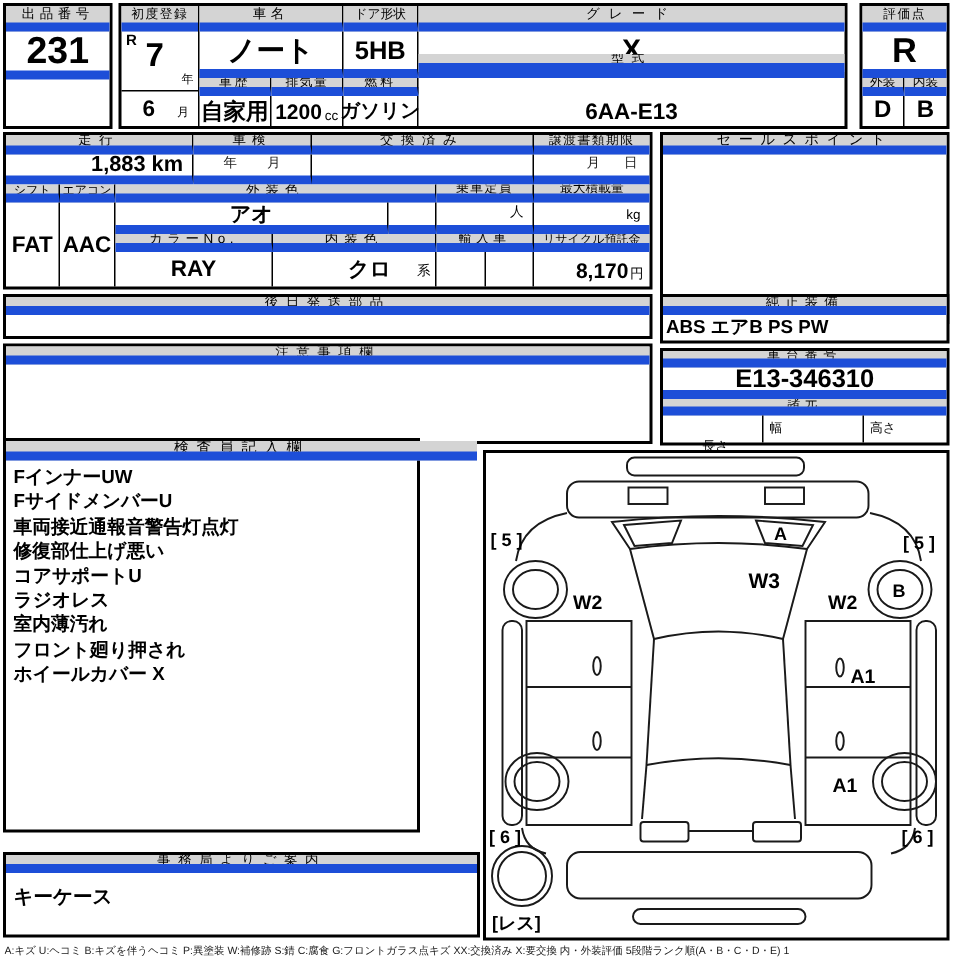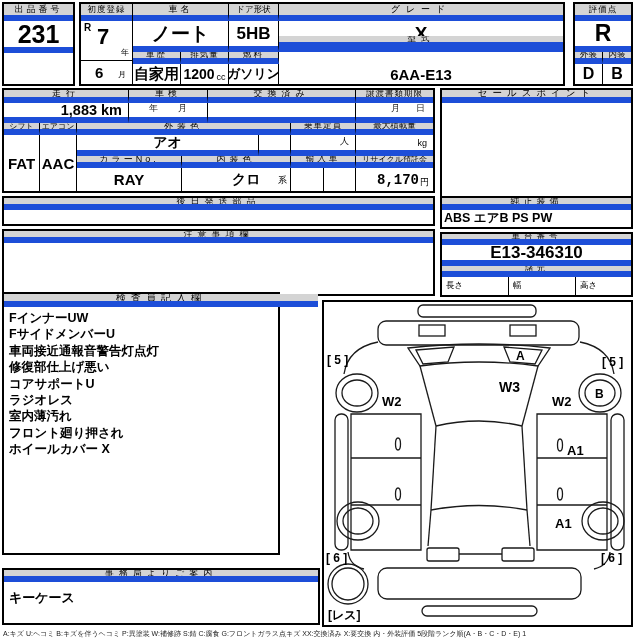--- a/index.html
+++ b/index.html
@@ -113,21 +113,21 @@
     <div class="a g bb br" style="left:287px;top:66px;width:65px;height:12px;letter-spacing:3px;font-size:8.5px;">輸入車</div>
     <div class="a g bb" style="left:352px;top:66px;width:77px;height:12px;letter-spacing:0;font-size:8px;">リサイクル預託金</div>
     <div class="a v br" style="left:73px;top:78px;width:105px;height:23px;font-size:15px;">RAY</div>
     <div class="a br" style="left:178px;top:78px;width:109px;height:23px;">
       <span style="position:absolute;left:50px;top:3px;font-size:14px;font-weight:700;">クロ</span>
       <span style="position:absolute;right:3px;bottom:4px;font-size:9px;">系</span>
     </div>
     <div class="a br" style="left:287px;top:78px;width:33px;height:23px;"></div>
     <div class="a br" style="left:320px;top:78px;width:32px;height:23px;"></div>
     <div class="a v end" style="left:352px;top:78px;width:77px;height:23px;padding-right:4px;">
-      <span style="font-size:14px;font-family:Liberation Mono, monospace;">8,170</span>
+      <span style="font-size:14px;">8,170</span>
       <span style="font-size:9px;font-weight:400;margin:6px 0 0 1px;">円</span>
     </div>
   </div>
 
   <div class="box" style="left:440px;top:88px;width:193px;height:128px;">
     <div class="a g bb" style="left:0;top:0;width:189px;height:13px;letter-spacing:5px;font-size:9.5px;">セールスポイント</div>
     <div class="a" style="left:0;top:13px;width:189px;height:88px;"></div>
   </div>
 
   <div class="box" style="left:2px;top:196px;width:433px;height:30px;">
@@ -142,21 +142,21 @@
 
   <div class="box" style="left:2px;top:229px;width:433px;height:67px;">
     <div class="a g bb" style="left:0;top:0;width:429px;height:12px;letter-spacing:5px;">注意事項欄</div>
     <div class="a" style="left:0;top:12px;width:429px;height:51px;"></div>
   </div>
 
   <div class="box" style="left:440px;top:232px;width:193px;height:65px;">
     <div class="a g bb" style="left:0;top:0;width:189px;height:11px;letter-spacing:4px;font-size:8.5px;">車台番号</div>
     <div class="a v bb" style="left:0;top:11px;width:189px;height:21px;font-size:17px;">E13-346310</div>
     <div class="a g bb" style="left:0;top:32px;width:189px;height:11px;letter-spacing:3px;font-size:8.5px;">諸元</div>
-    <div class="a br" style="left:0;top:43px;width:67px;height:18px;font-size:8.5px;padding:3px 0 0 4px;">長さ</div>
+    <div class="a br" style="left:0;top:43px;width:67px;height:18px;font-size:8.5px;padding:15px 0 0 4px;text-align:center;">長さ</div>
     <div class="a br" style="left:67px;top:43px;width:67px;height:18px;font-size:8.5px;padding:3px 0 0 4px;">幅</div>
     <div class="a" style="left:134px;top:43px;width:55px;height:18px;font-size:8.5px;padding:3px 0 0 4px;">高さ</div>
   </div>
 
   <div class="box" style="left:2px;top:292px;width:278px;height:263px;">
     <div class="a g bb" style="left:0;top:0;width:314px;height:13px;letter-spacing:5px;font-size:10px;">検査員記入欄</div>
     <div class="a notes" style="left:0;top:13px;width:314px;height:246px;padding:3px 5px;">
       <div>FインナーUW</div>
       <div>FサイドメンバーU</div>
       <div>車両接近通報音警告灯点灯</div>

